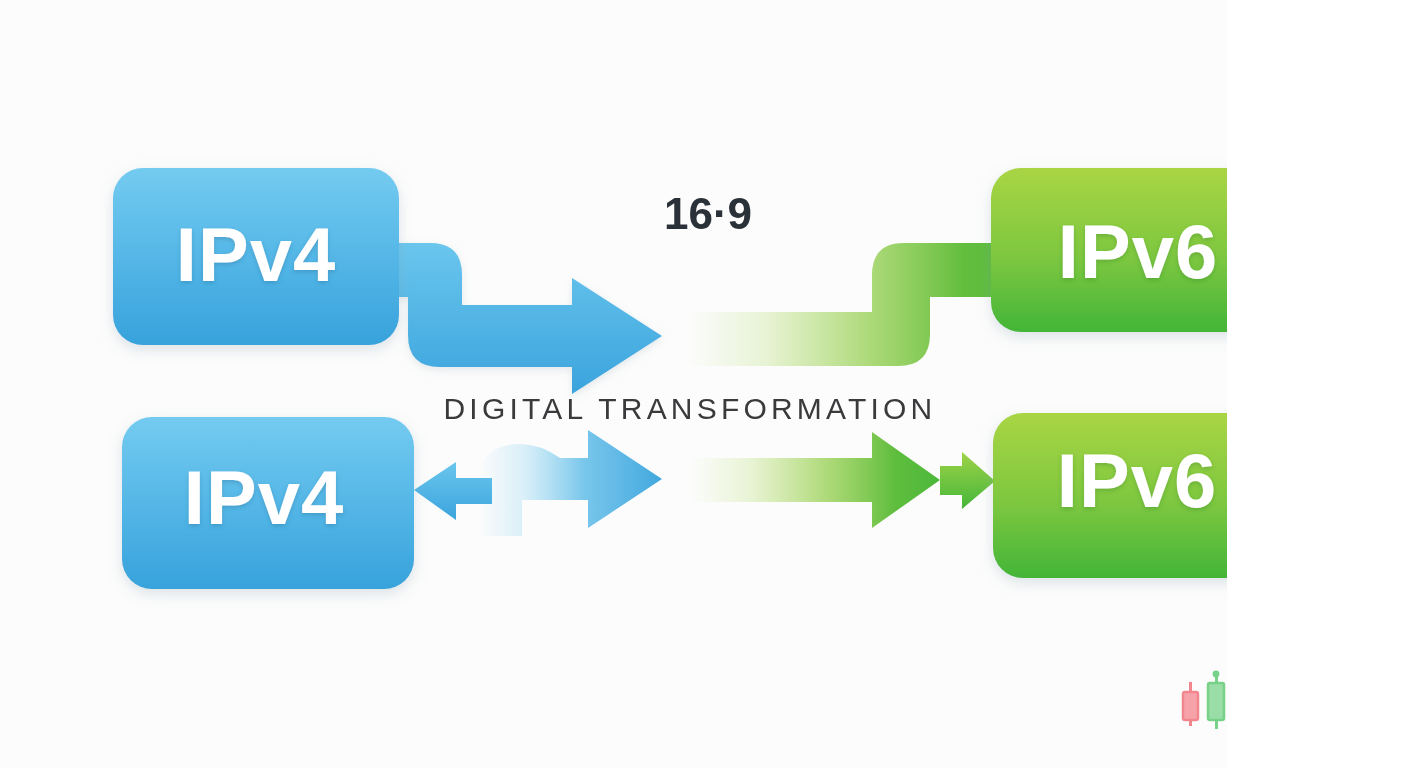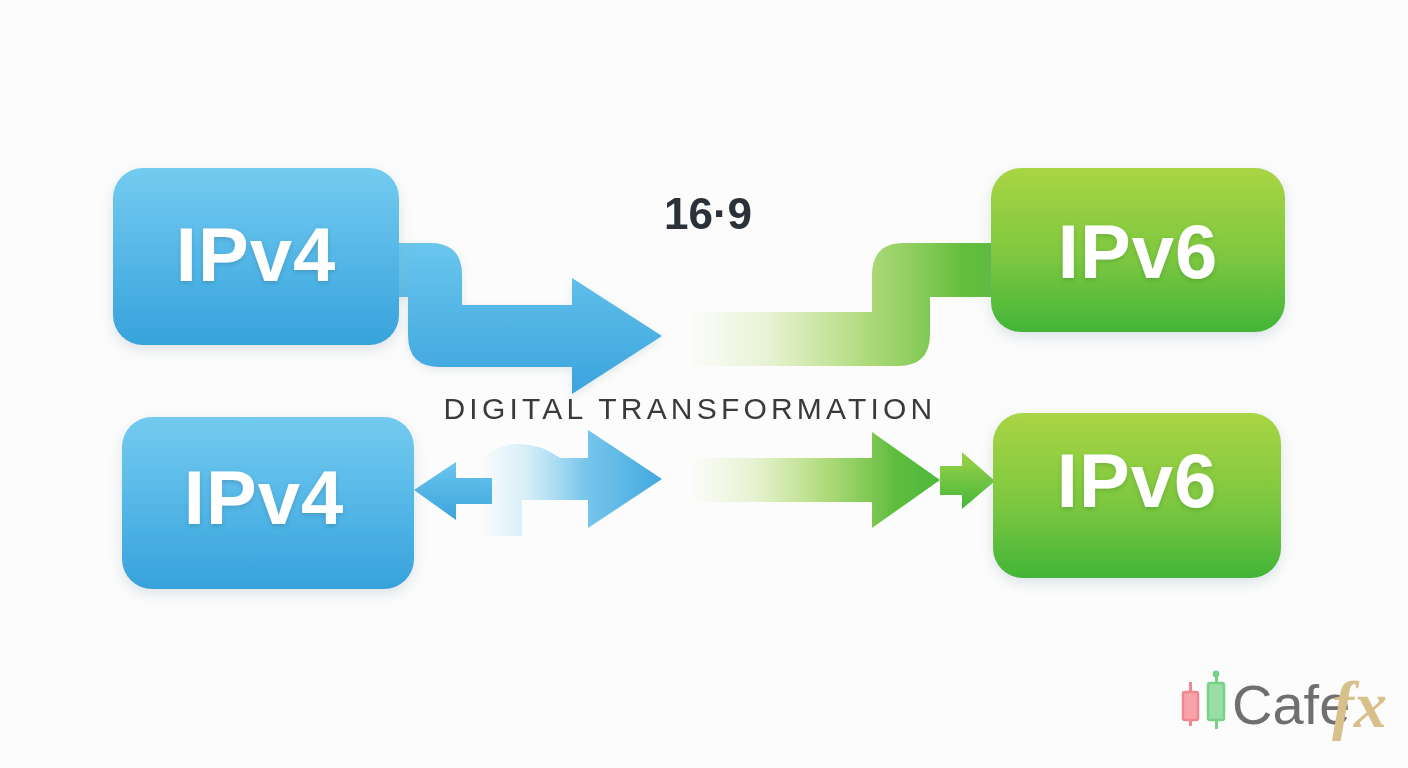--- a/index.html
+++ b/index.html
@@ -6,21 +6,21 @@
   html, body {
     margin: 0;
     padding: 0;
     background: #ffffff;
   }
   body {
     font-family: "Liberation Sans", sans-serif;
   }
   #stage {
     position: relative;
-    width: 1408px;
+    width: 1227px;
     height: 768px;
     background: #bef264;
     overflow: hidden;
   }
   #stage-svg {
     position: absolute;
     left: 0;
     top: 0;
     width: 1408px;
     height: 768px;

